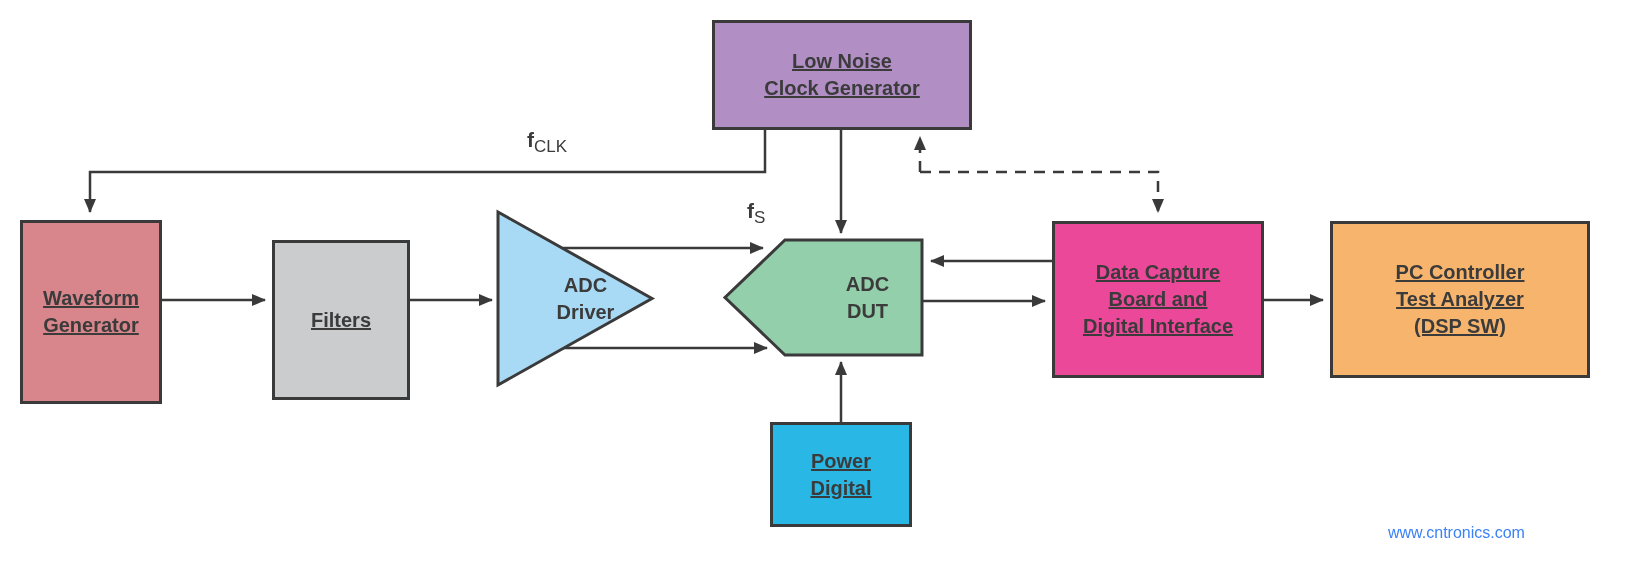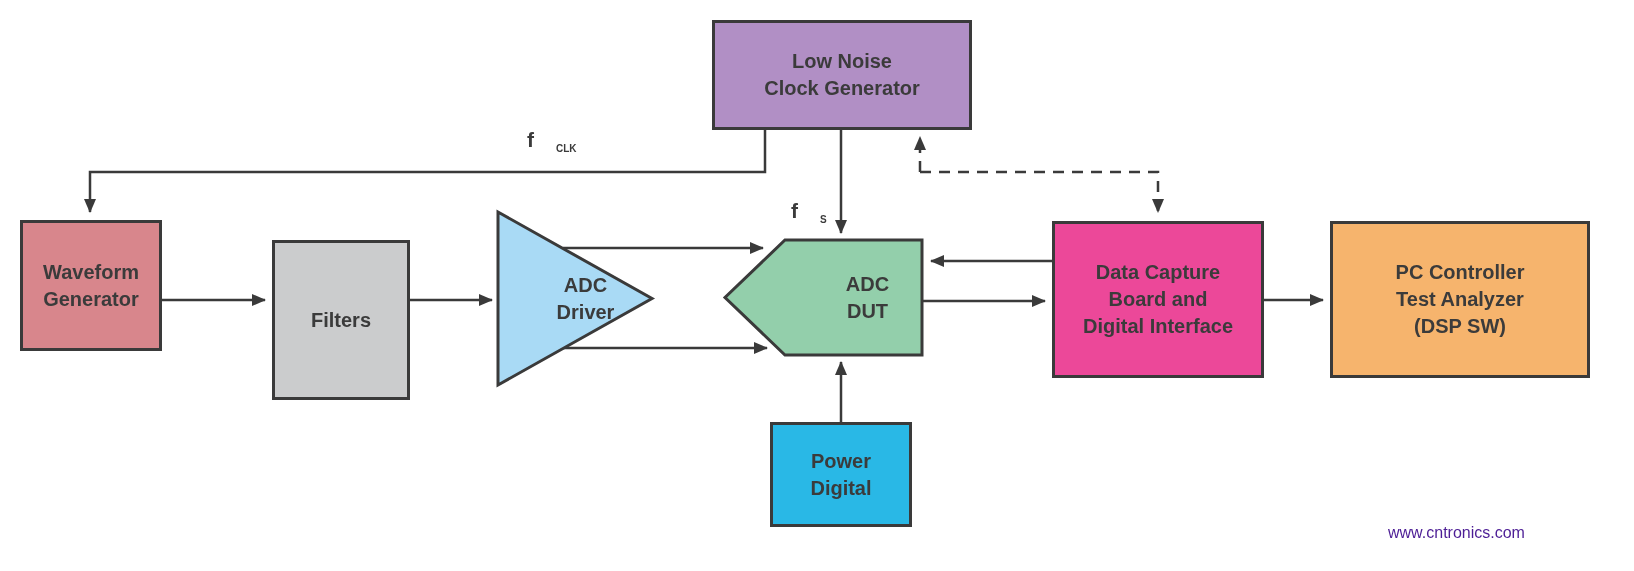--- a/index.html
+++ b/index.html
@@ -25,68 +25,68 @@
     border: 3px solid #3a3a3a;
     display: flex;
     align-items: center;
     justify-content: center;
     text-align: center;
     font-weight: bold;
     font-size: 20px;
     color: #3b3b3b;
     line-height: 1.35;
     white-space: pre-line;
+    text-decoration: underline;
   }
   .shape-label {
     position: absolute;
     display: flex;
     align-items: center;
     justify-content: center;
     text-align: center;
     font-weight: bold;
     font-size: 20px;
     color: #3b3b3b;
     line-height: 1.35;
     white-space: pre-line;
     pointer-events: none;
     margin-left: 28px;
   }
   .clock    { left: 712px;  top: 20px;  width: 260px; height: 110px; background: #b18fc5; }
-  .waveform { left: 20px;   top: 220px; width: 142px; height: 131px; background: #d8868c; }
+  .waveform { left: 20px;   top: 220px; width: 142px; height: 184px; background: #d8868c; }
   .filters  { left: 272px;  top: 220px; width: 138px; height: 160px; background: #cbcccd; margin-top: 20px; }
   .datacap  { left: 1052px; top: 221px; width: 212px; height: 157px; background: #ec4899; }
   .pcctrl   { left: 1330px; top: 221px; width: 260px; height: 157px; background: #f6b46d; }
   .power    { left: 770px;  top: 422px; width: 142px; height: 105px; background: #29b8e6; }
 
   .driver-label { left: 500px; top: 212px; width: 115px; height: 173px; }
   .dut-label    { left: 757px; top: 240px; width: 165px; height: 115px; }
 
   .sig-label {
     position: absolute;
     font-weight: bold;
     font-size: 21px;
     color: #3b3b3b;
   }
   .sig-label .sub {
-    font-size: 10px;
+    font-size: 17px;
     vertical-align: sub;
-    font-weight: bold;
-    margin-left: 22px;
+    font-weight: normal;
   }
   .fclk { left: 527px; top: 128px; }
-  .fs   { left: 791px; top: 199px; }
+  .fs   { left: 747px; top: 199px; }
 
   .watermark {
     position: absolute;
     left: 1388px;
     top: 524px;
     width: 230px;
     text-align: left;
     font-size: 16px;
-    color: #4c1d95;
+    color: #3b82f6;
     font-weight: normal;
   }
   svg { display: block; }
 </style>
 </head>
 <body>
 
 <div class="canvas">
 
   <svg class="layer" width="1634" height="571" viewBox="0 0 1634 571" xmlns="http://www.w3.org/2000/svg">

